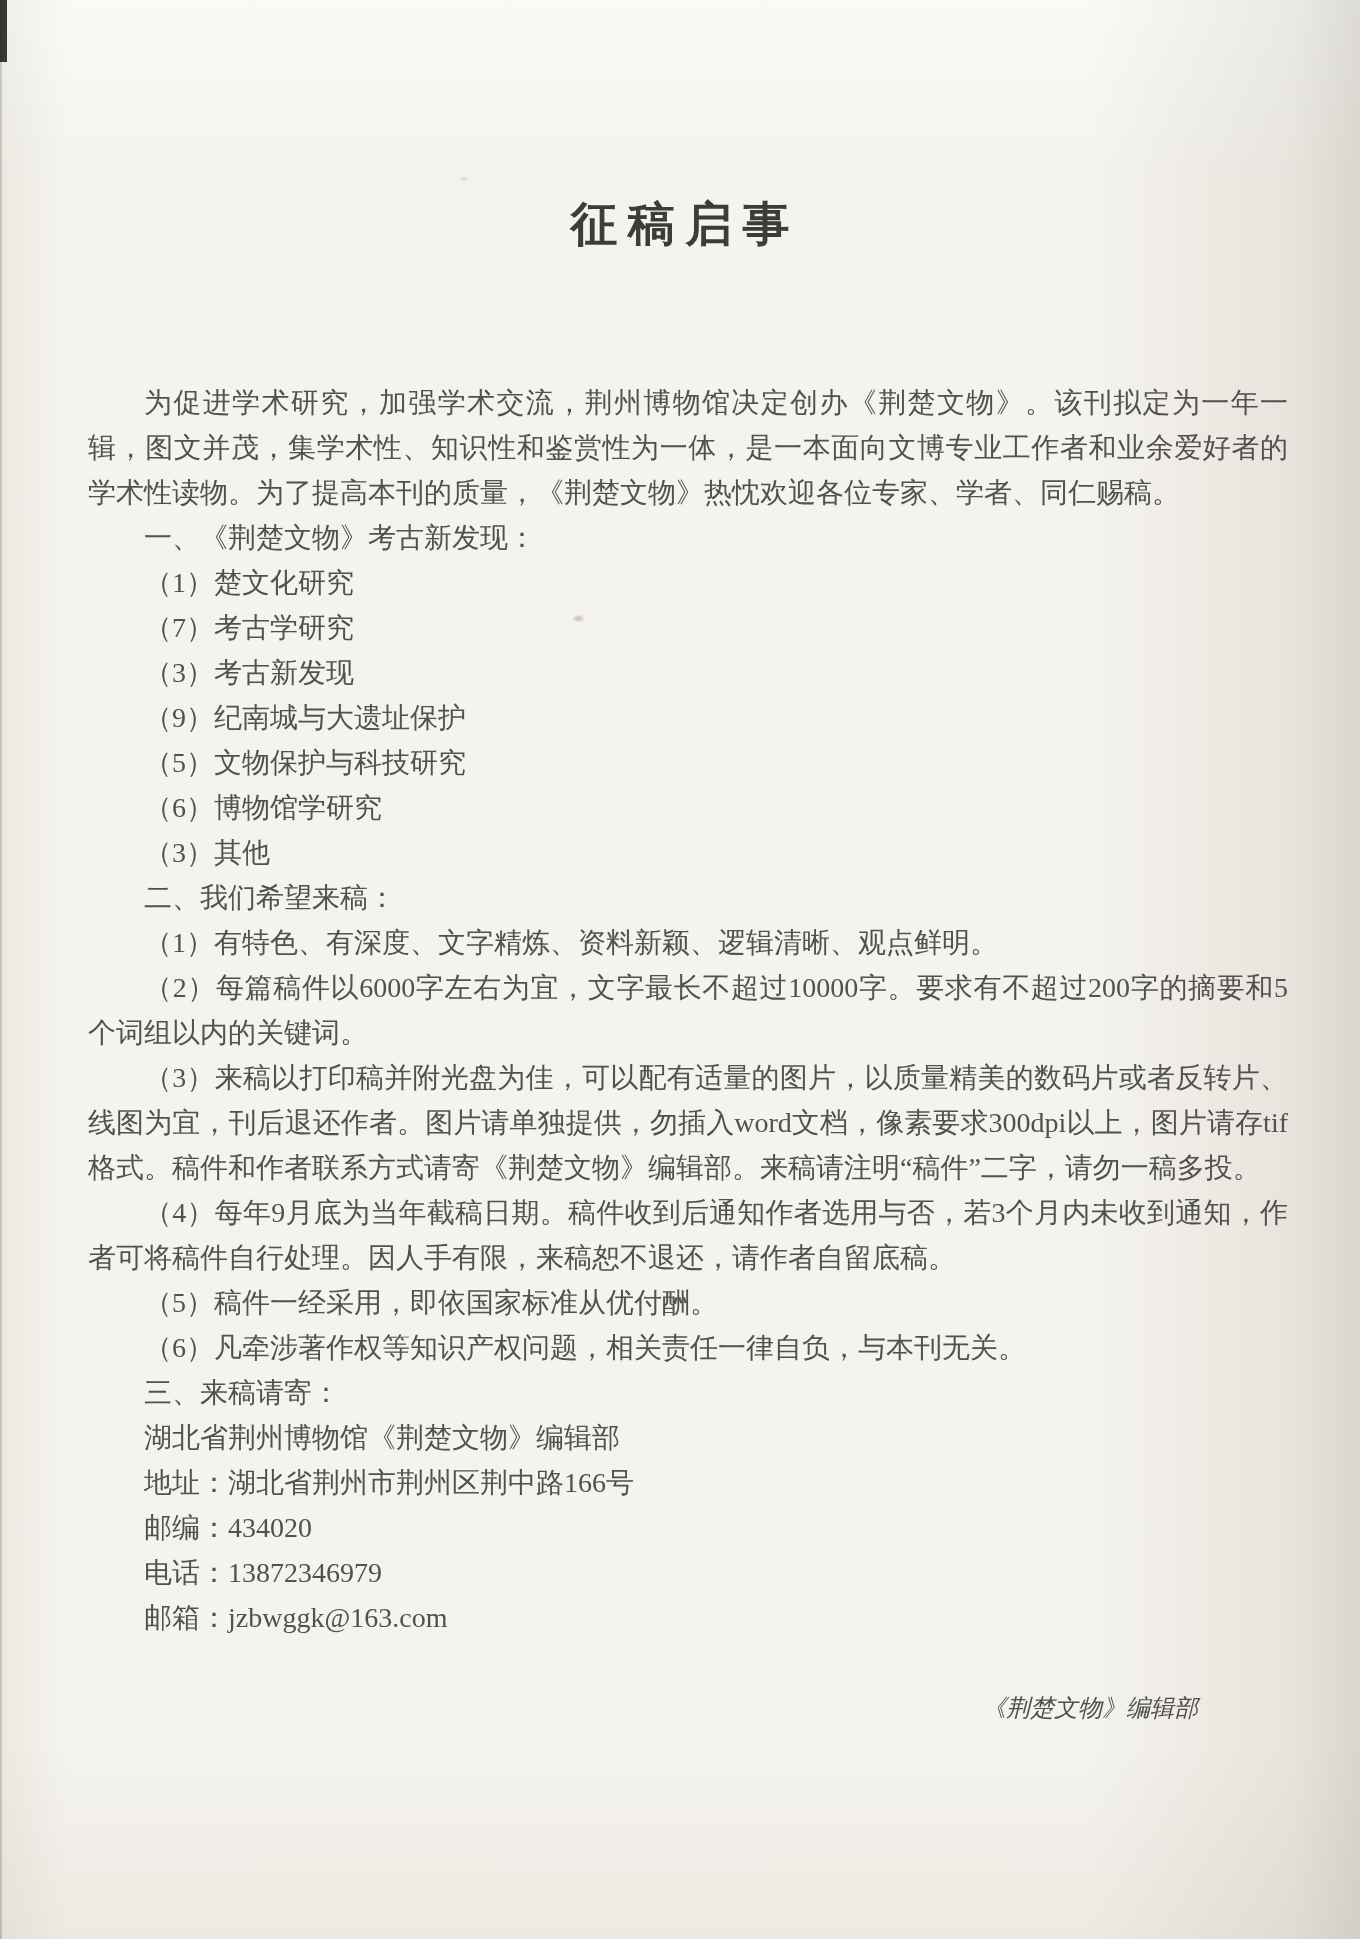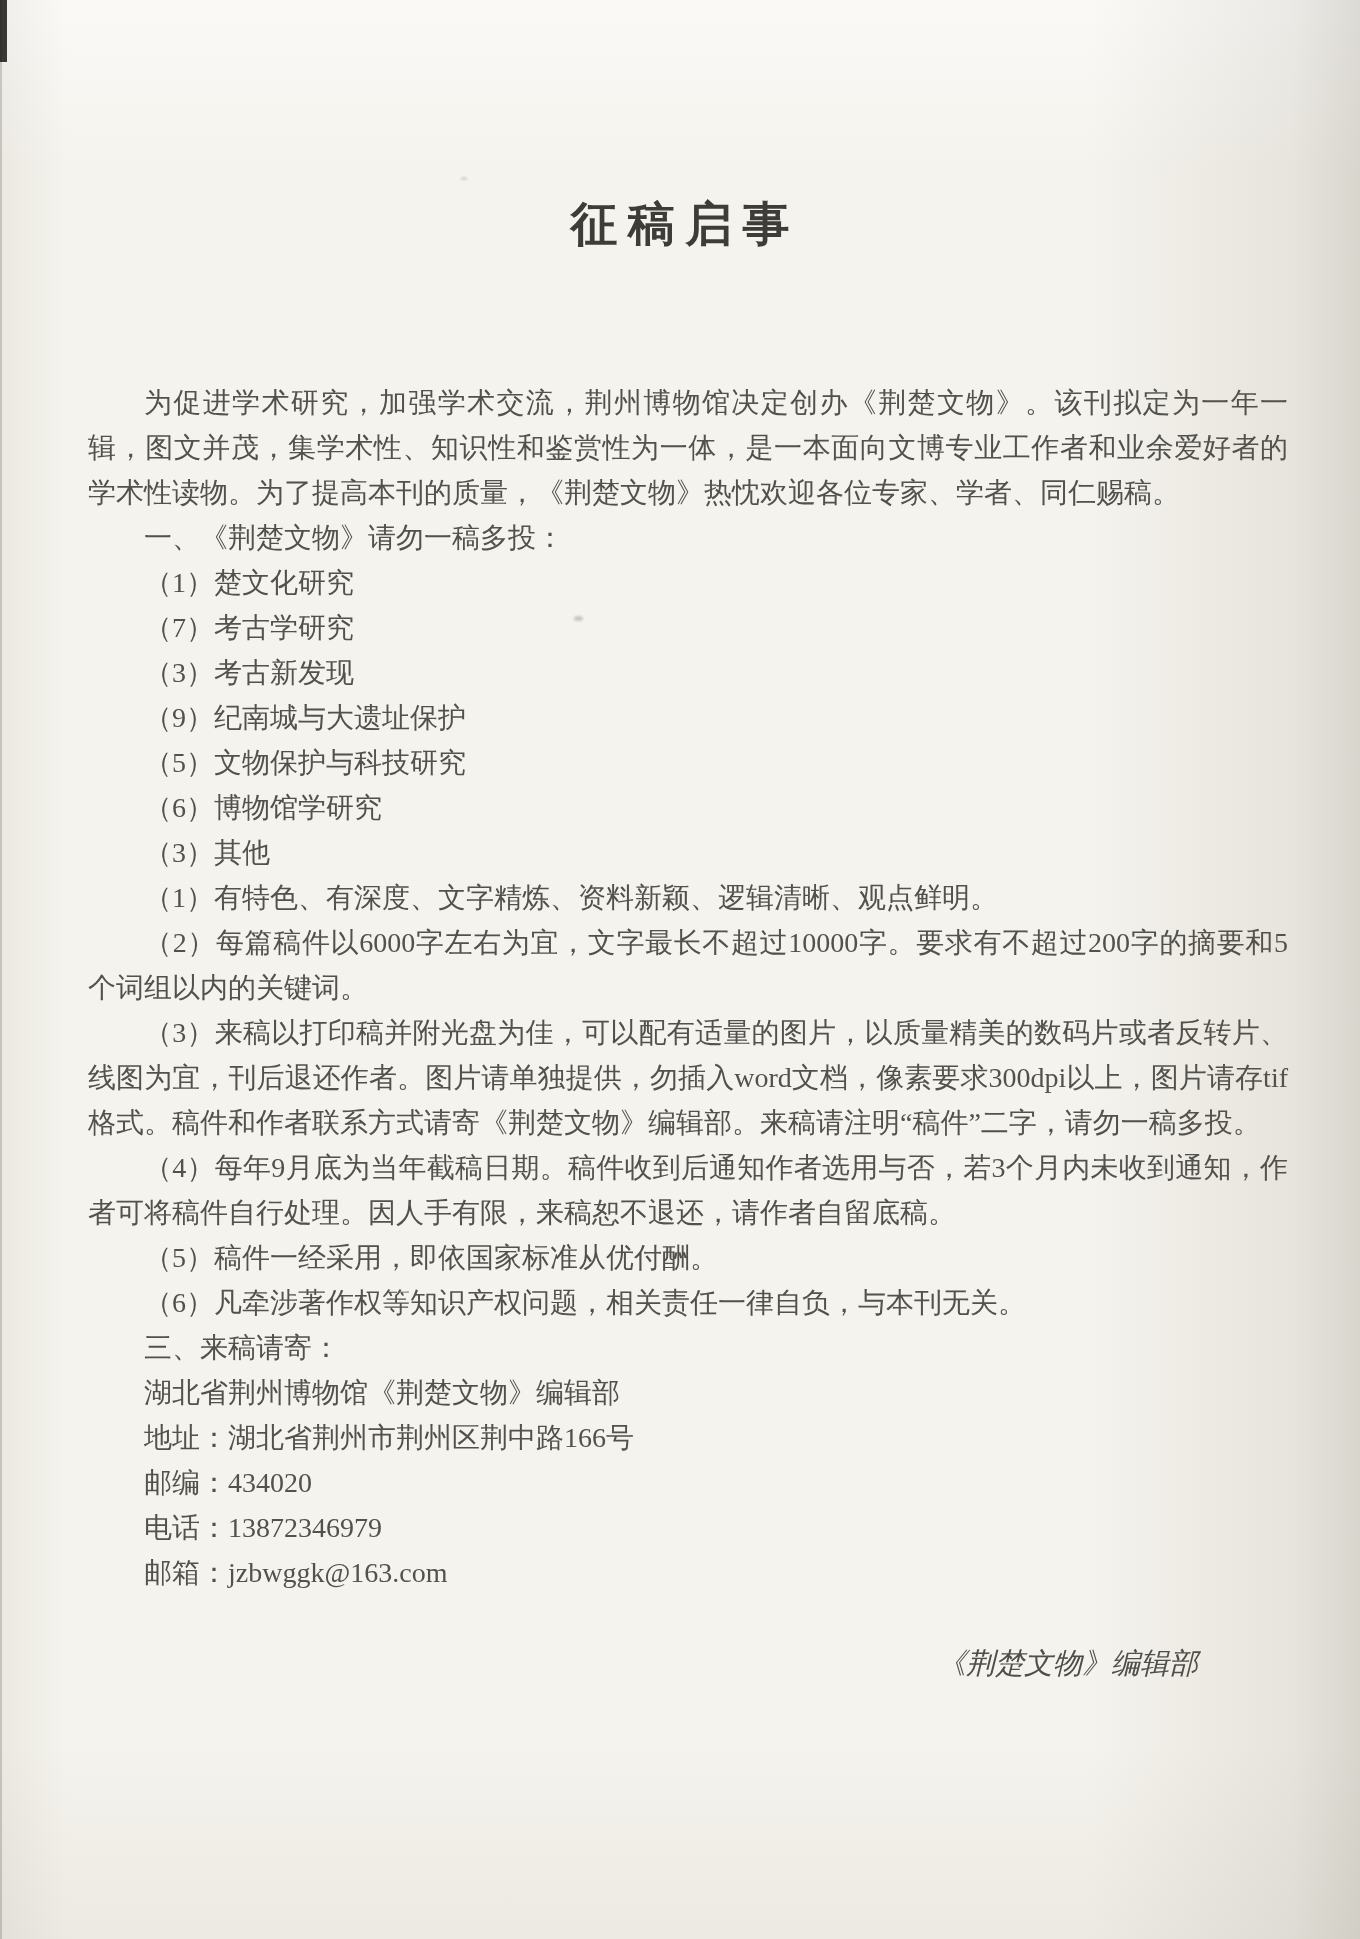--- a/index.html
+++ b/index.html
@@ -82,49 +82,50 @@
     text-align-last: left;
   }
   .line {
     margin: 0;
     text-indent: 2em;
     white-space: nowrap;
   }
   .signature {
     margin: 48px 90px 0 0;
     text-align: right;
-    font-size: 29px;
+    font-size: 24px;
     line-height: 40px;
     font-style: italic;
     color: #504e49;
   }
 </style>
 </head>
 <body>
 
 <div class="page">
   <div class="edge-line"></div>
   <div class="edge-mark"></div>
   <div class="speck-a"></div>
   <div class="speck-b"></div>
 
   <h1 class="title">征稿启事</h1>
 
   <div class="content">
     <p class="para">为促进学术研究，加强学术交流，荆州博物馆决定创办《荆楚文物》。该刊拟定为一年一辑，图文并茂，集学术性、知识性和鉴赏性为一体，是一本面向文博专业工作者和业余爱好者的学术性读物。为了提高本刊的质量，《荆楚文物》热忱欢迎各位专家、学者、同仁赐稿。</p>
 
-    <p class="line">一、《荆楚文物》请勿一稿多投：</p>
+    <p class="line">一、《荆楚文物》考古新发现：</p>
     <p class="line">（1）楚文化研究</p>
     <p class="line">（7）考古学研究</p>
     <p class="line">（3）考古新发现</p>
     <p class="line">（9）纪南城与大遗址保护</p>
     <p class="line">（5）文物保护与科技研究</p>
     <p class="line">（6）博物馆学研究</p>
     <p class="line">（3）其他</p>
 
+    <p class="line">二、我们希望来稿：</p>
     <p class="para">（1）有特色、有深度、文字精炼、资料新颖、逻辑清晰、观点鲜明。</p>
     <p class="para">（2）每篇稿件以6000字左右为宜，文字最长不超过10000字。要求有不超过200字的摘要和5个词组以内的关键词。</p>
     <p class="para">（3）来稿以打印稿并附光盘为佳，可以配有适量的图片，以质量精美的数码片或者反转片、线图为宜，刊后退还作者。图片请单独提供，勿插入word文档，像素要求300dpi以上，图片请存tif格式。稿件和作者联系方式请寄《荆楚文物》编辑部。来稿请注明“稿件”二字，请勿一稿多投。</p>
     <p class="para">（4）每年9月底为当年截稿日期。稿件收到后通知作者选用与否，若3个月内未收到通知，作者可将稿件自行处理。因人手有限，来稿恕不退还，请作者自留底稿。</p>
     <p class="para">（5）稿件一经采用，即依国家标准从优付酬。</p>
     <p class="para">（6）凡牵涉著作权等知识产权问题，相关责任一律自负，与本刊无关。</p>
 
     <p class="line">三、来稿请寄：</p>
     <p class="line">湖北省荆州博物馆《荆楚文物》编辑部</p>
     <p class="line">地址：湖北省荆州市荆州区荆中路166号</p>

